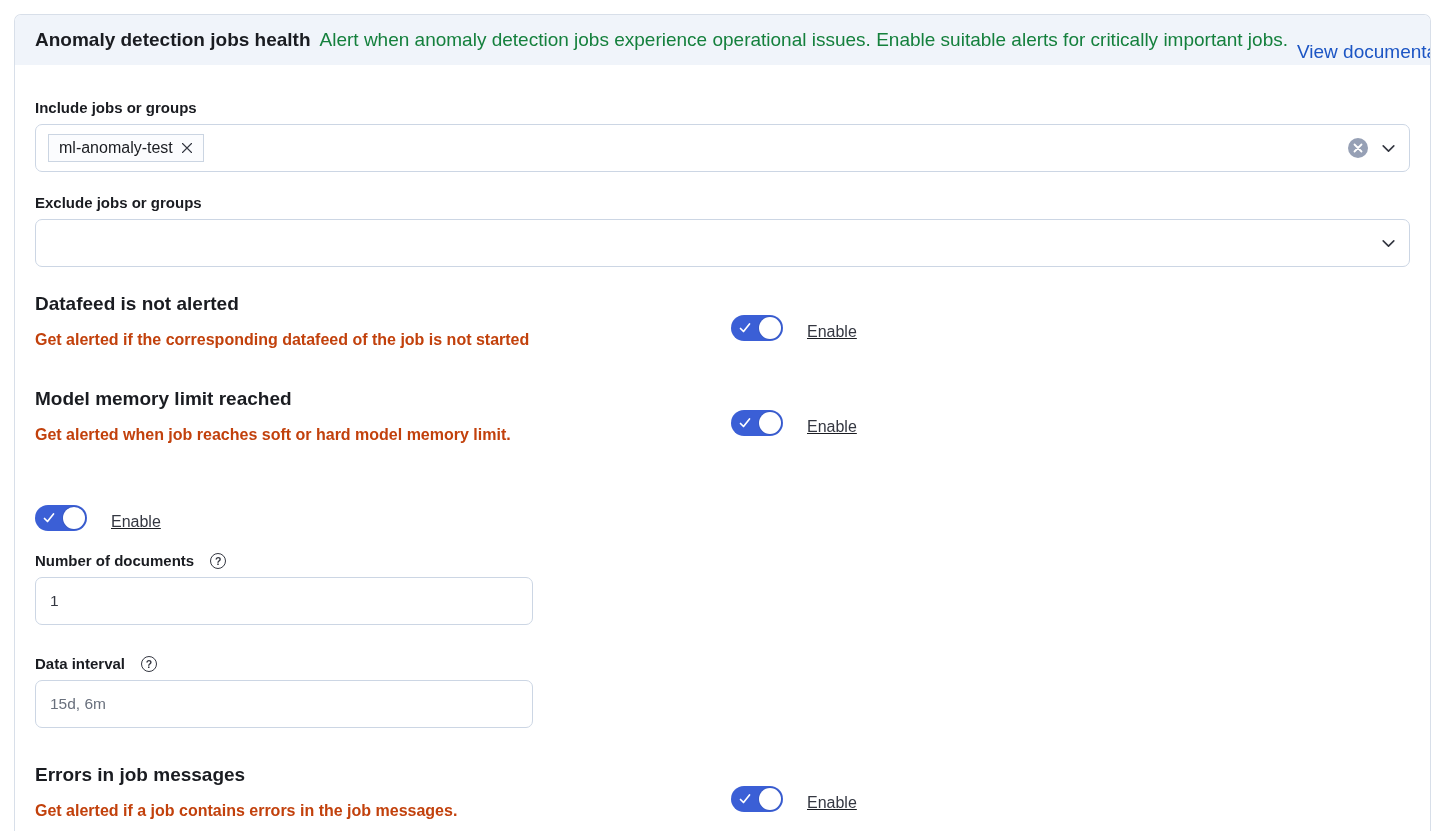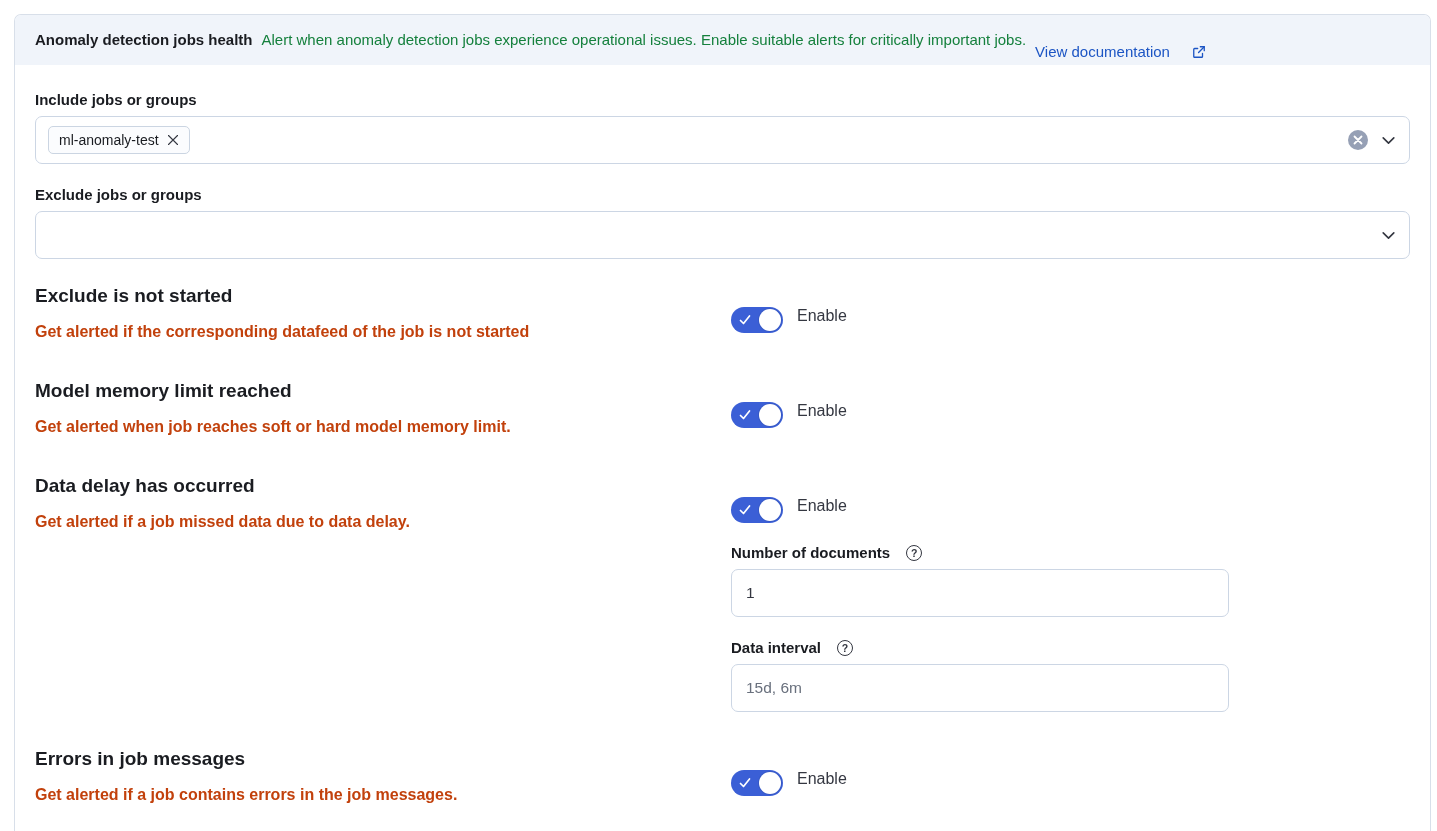--- a/index.html
+++ b/index.html
@@ -6,59 +6,59 @@
   html, body { width: 1437px; height: 831px; background: #ffffff; overflow: hidden; }
   body { font-family: "Liberation Sans", "DejaVu Sans", sans-serif; color: #1a1c21; }
 
   .panel {
     position: absolute; left: 14px; top: 14px; width: 1417px; height: 850px;
     border: 1px solid #d8dfe9; border-bottom: none;
     border-radius: 7px 7px 0 0; background: #ffffff; overflow: hidden;
   }
   .banner {
     height: 50px; background: #f0f4fa; display: flex; align-items: center;
-    padding: 0 20px; gap: 9px; font-size: 15px; line-height: 20px;
+    padding: 0 20px; gap: 9px; font-size: 19px; line-height: 20px;
   }
   .banner .title { font-weight: bold; color: #1a1c21; white-space: nowrap; }
   .banner .desc { color: #15803d; white-space: nowrap; }
   .banner .doc-link {
     color: #1c55c4; font-weight: normal; text-decoration: none;
     display: inline-flex; align-items: center; gap: 22px; white-space: nowrap; cursor: pointer; margin-top: 24px;
   }
   .body { padding: 27px 20px 0 20px; }
 
   .field-label {
     font-size: 15px; font-weight: bold; color: #1a1c21; line-height: 16px;
-    display: flex; align-items: center; gap: 4px; margin-bottom: 8px;
+    display: flex; align-items: center; gap: 4px; margin-bottom: 8px; margin-top: 8px;
   }
   .combo {
     height: 48px; border: 1px solid #ccd6e4; border-radius: 7px; background: #fff;
     display: flex; align-items: center; padding: 0 12px; margin-bottom: 23px;
     box-shadow: inset 0 0 0 0 transparent; cursor: text;
   }
   .combo .spacer { flex: 1; }
   .pill {
     display: inline-flex; align-items: center; gap: 8px; height: 28px;
-    border: 1px solid #cbd5e2; border-radius: 5px; background: #fbfcfe;
-    padding: 0 10px; font-size: 14px; font-weight: 500; color: #1a1c21; cursor: default;
+    border: 1px solid #cbd5e2; border-radius: 0; background: #fbfcfe;
+    padding: 0 10px; font-size: 16px; font-weight: 500; color: #1a1c21; cursor: default;
   }
   .pill svg { cursor: pointer; }
   .clear-btn {
     width: 20px; height: 20px; border-radius: 50%; background: #96a0b5; border: none;
     display: inline-flex; align-items: center; justify-content: center;
     margin-right: 12px; cursor: pointer; flex: none;
   }
   .chevron { display: inline-flex; align-items: center; cursor: pointer; flex: none; }
 
   .section {
     display: grid; grid-template-columns: 696px 1fr; margin-bottom: 35px;
   }
   .section h3 { font-size: 19px; font-weight: bold; line-height: 24px; color: #1a1c21; }
   .section p  { font-size: 16px; line-height: 24px; color: #c2410c; margin-top: 12px; font-weight: bold; }
-  .toggle-row { display: flex; align-items: flex-start; gap: 14px; margin-top: 23px; }
+  .toggle-row { display: flex; align-items: flex-end; gap: 24px; margin-top: 23px; text-decoration: underline; }
   .toggle-row .tlabel { font-size: 16px; color: #343741; }
   .switch {
     position: relative; width: 52px; height: 26px; border-radius: 13px;
     background: #3b5fd6; border: none; cursor: pointer; flex: none;
   }
   .switch .thumb {
     position: absolute; top: 2px; right: 2px; width: 22px; height: 22px;
     border-radius: 50%; background: #ffffff; box-shadow: 0 0 0 1px rgba(45,70,150,.25);
   }
   .switch svg { position: absolute; left: 8px; top: 7px; }
@@ -126,21 +126,21 @@
       <span class="spacer"></span>
       <span class="chevron">
         <svg width="17" height="17" viewBox="0 0 16 16" fill="none" stroke="#343741" stroke-width="1.5" stroke-linecap="round" stroke-linejoin="round">
           <path d="M3 5.5l5 5 5-5"></path>
         </svg>
       </span>
     </div>
 
     <div class="section">
       <div>
-        <h3>Exclude is not started</h3>
+        <h3>Datafeed is not alerted</h3>
         <p>Get alerted if the corresponding datafeed of the job is not started</p>
       </div>
       <div>
         <div class="toggle-row">
           <button class="switch">
             <svg width="13" height="12" viewBox="0 0 13 12" fill="none" stroke="#ffffff" stroke-width="1.7" stroke-linecap="round" stroke-linejoin="round">
               <path d="M1.5 6.5l3 3 6-7.5"></path>
             </svg>
             <span class="thumb"></span>
           </button>
@@ -161,24 +161,20 @@
               <path d="M1.5 6.5l3 3 6-7.5"></path>
             </svg>
             <span class="thumb"></span>
           </button>
           <span class="tlabel">Enable</span>
         </div>
       </div>
     </div>
 
     <div class="section">
-      <div>
-        <h3>Data delay has occurred</h3>
-        <p>Get alerted if a job missed data due to data delay.</p>
-      </div>
       <div>
         <div class="toggle-row">
           <button class="switch">
             <svg width="13" height="12" viewBox="0 0 13 12" fill="none" stroke="#ffffff" stroke-width="1.7" stroke-linecap="round" stroke-linejoin="round">
               <path d="M1.5 6.5l3 3 6-7.5"></path>
             </svg>
             <span class="thumb"></span>
           </button>
           <span class="tlabel">Enable</span>
         </div>

